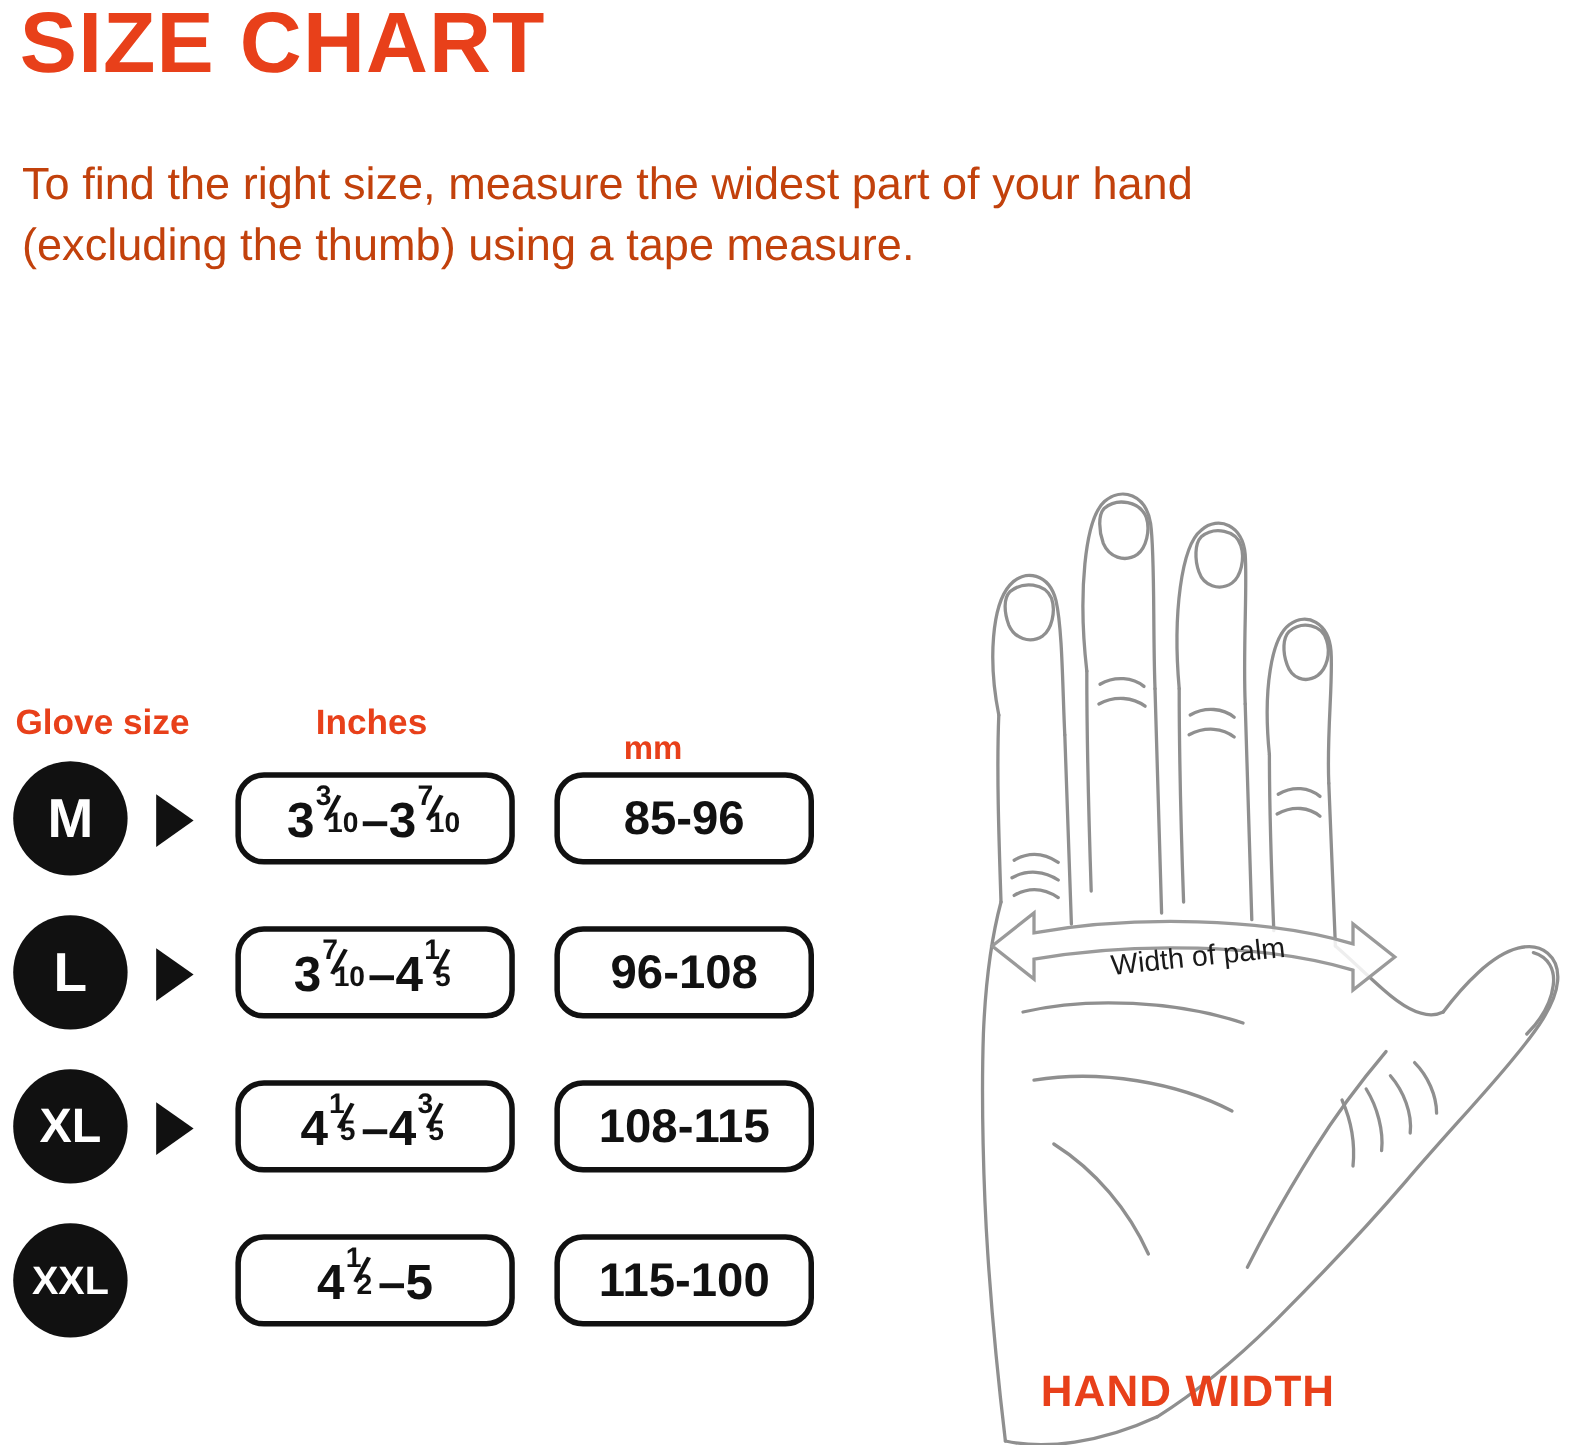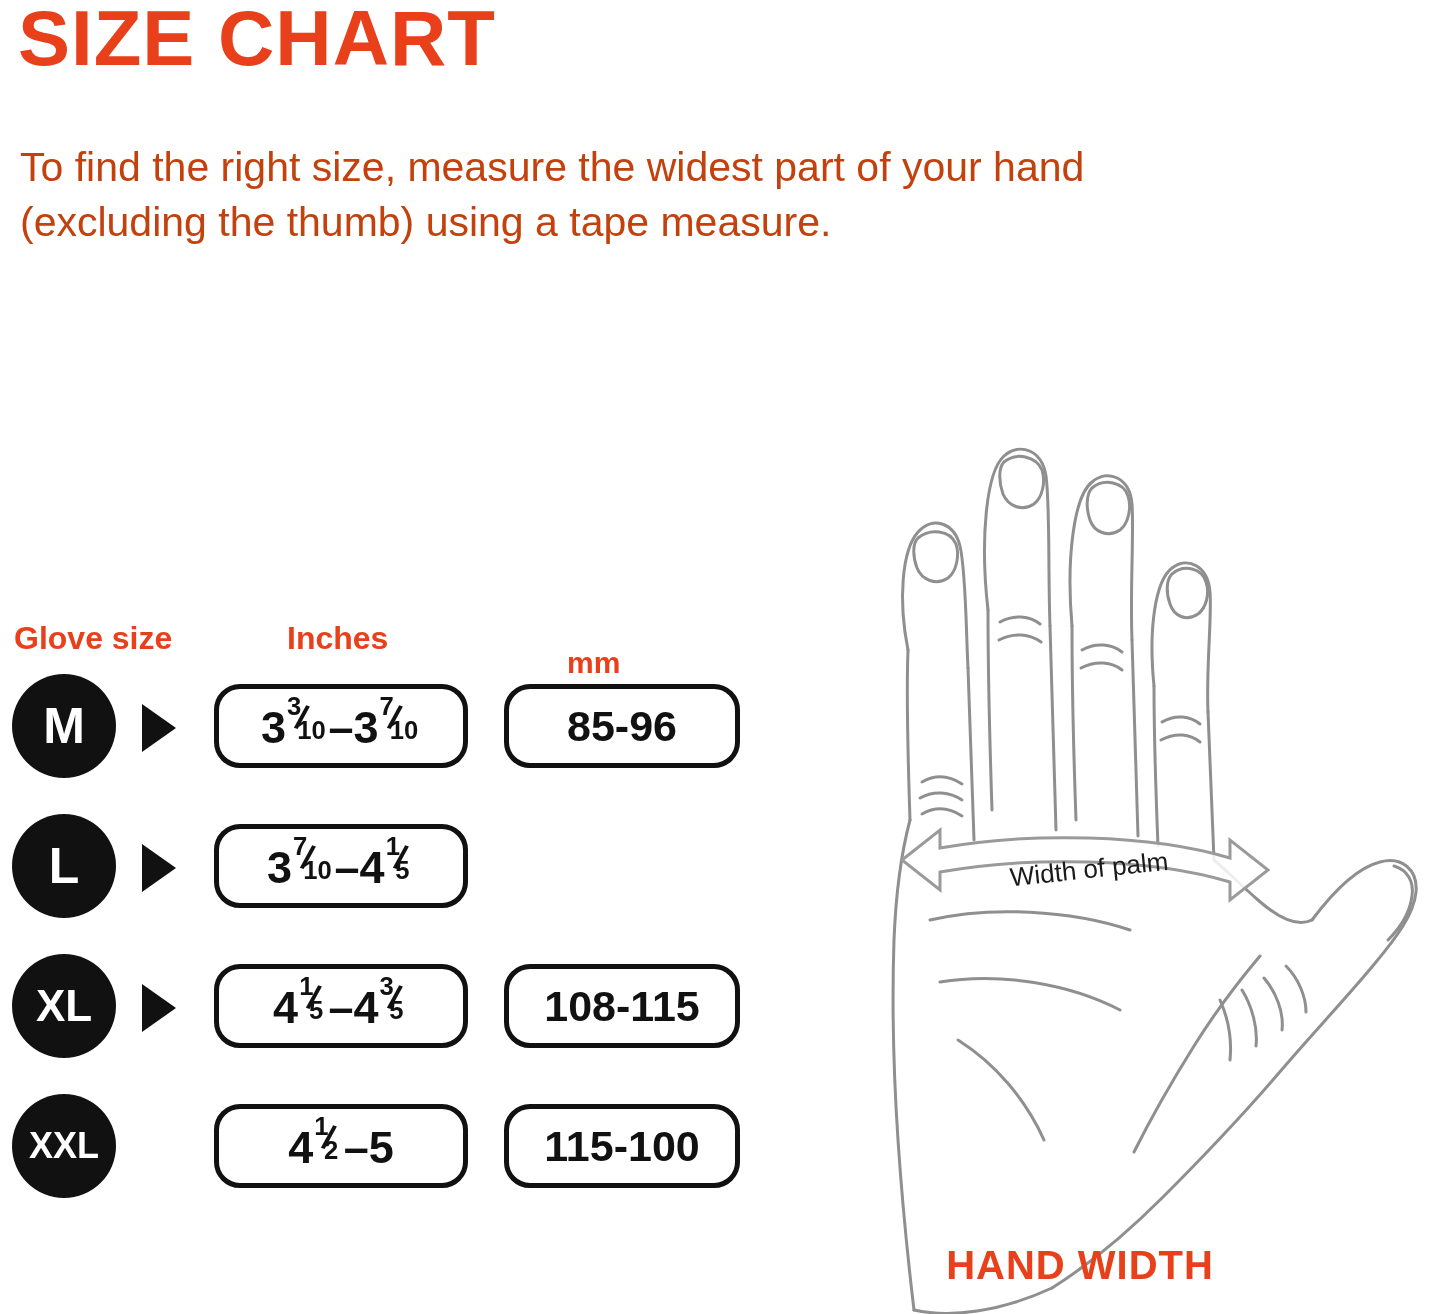--- a/index.html
+++ b/index.html
@@ -42,21 +42,21 @@
     width: 1220px;
     font-size: 41px;
     line-height: 1.35;
     color: #c2410c;
   }
 
   
   .table-wrap {
     position: absolute;
     left: 0px;
-    top: 606px;
+    top: 624px;
     width: 800px;
   }
   .head-row {
     position: relative;
     height: 60px;
     color: #e8401a;
     font-weight: bold;
     font-size: 32px;
   }
   .head-glove { position: absolute; left: 14px;  top: 14px; }
@@ -239,20 +239,21 @@
             </span>
             <span>–</span>
             <span>4</span>
             <span class="frac">
               <span class="n">1</span>
               <span class="s">/</span>
               <span class="d">5</span>
             </span>
         </span>
       </div>
+      <div class="pill mm">96-108</div>
     </div>
 
     <div class="row">
       <div class="badge sz-xl">XL</div>
       <div class="arrow"></div>
       <div class="pill inches">
         <span class="fracnum">
           <span>4</span>
             <span class="frac">
               <span class="n">1</span>

